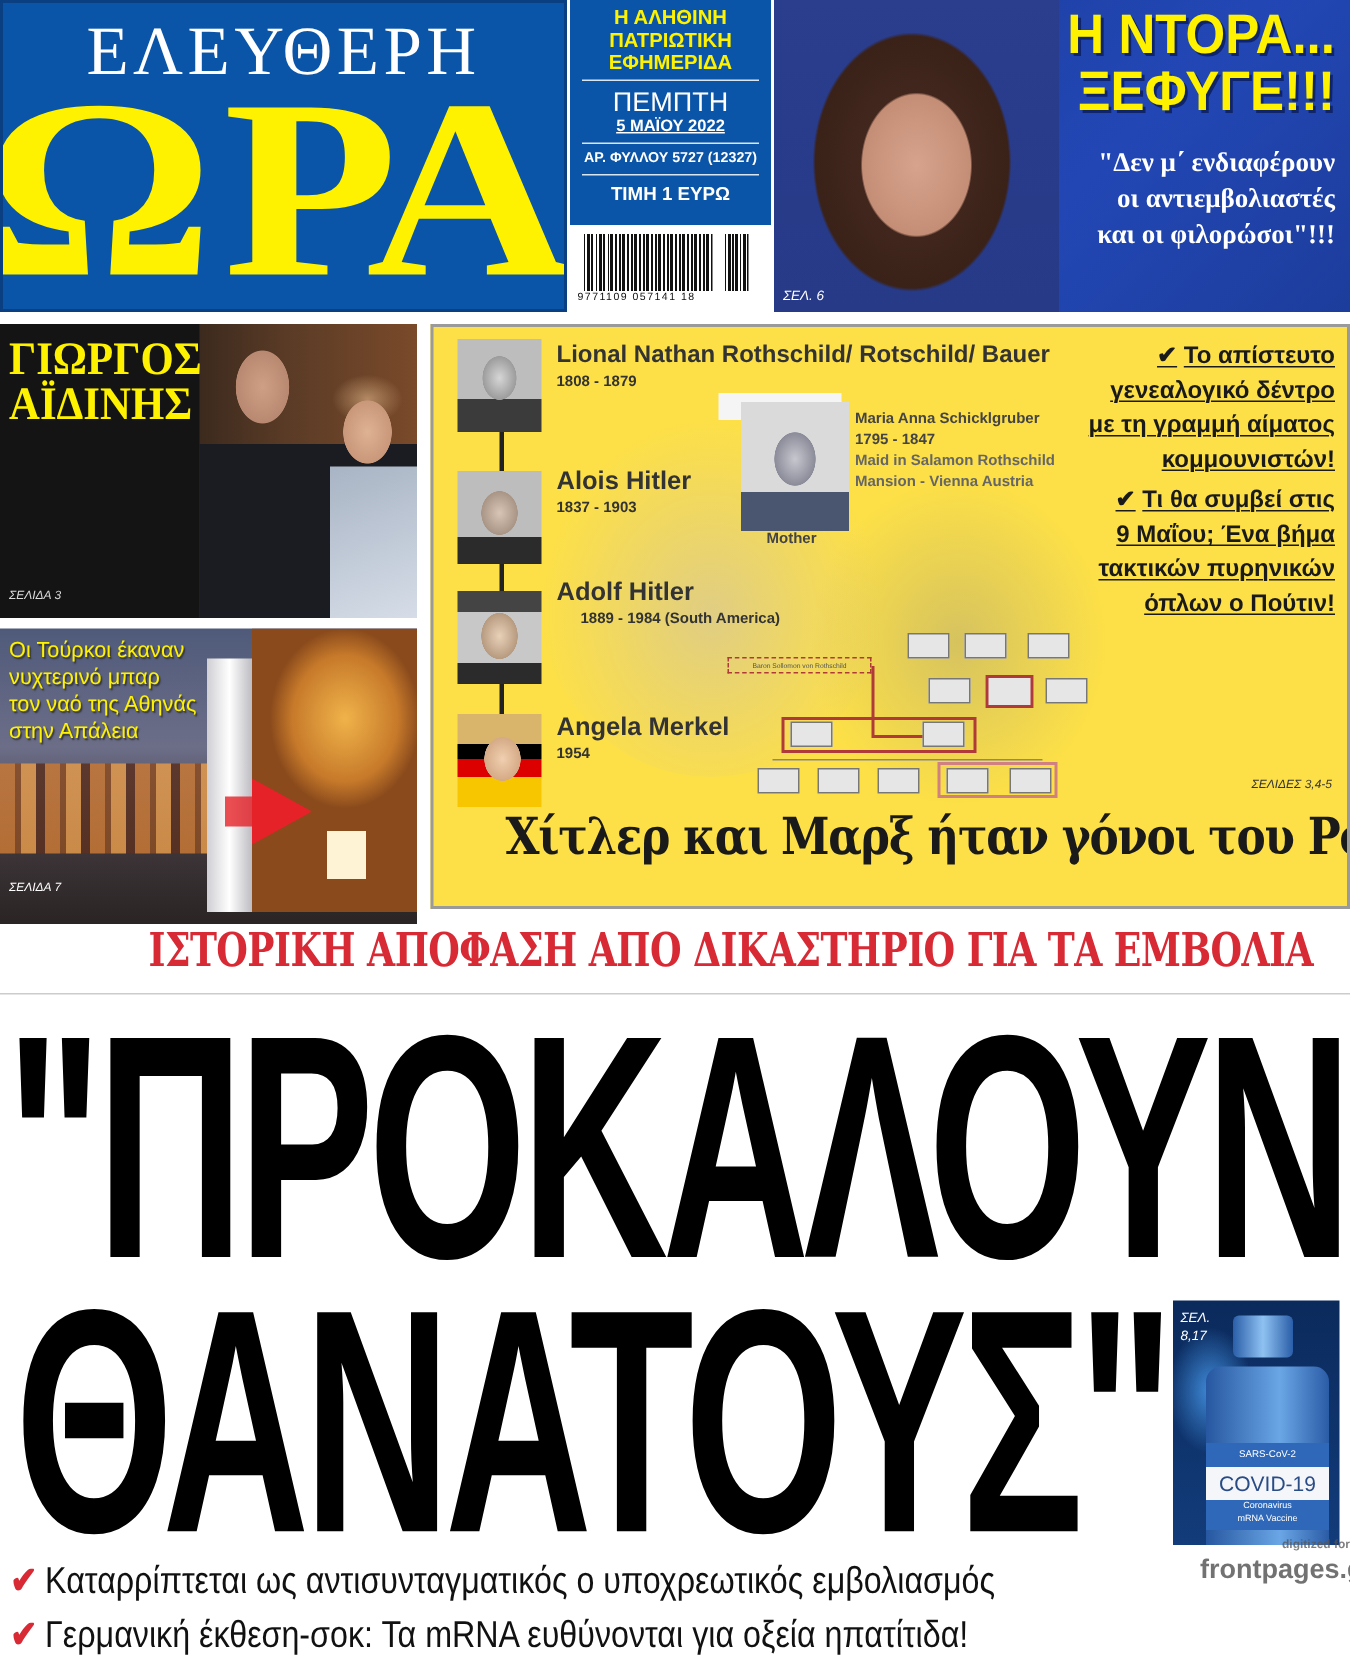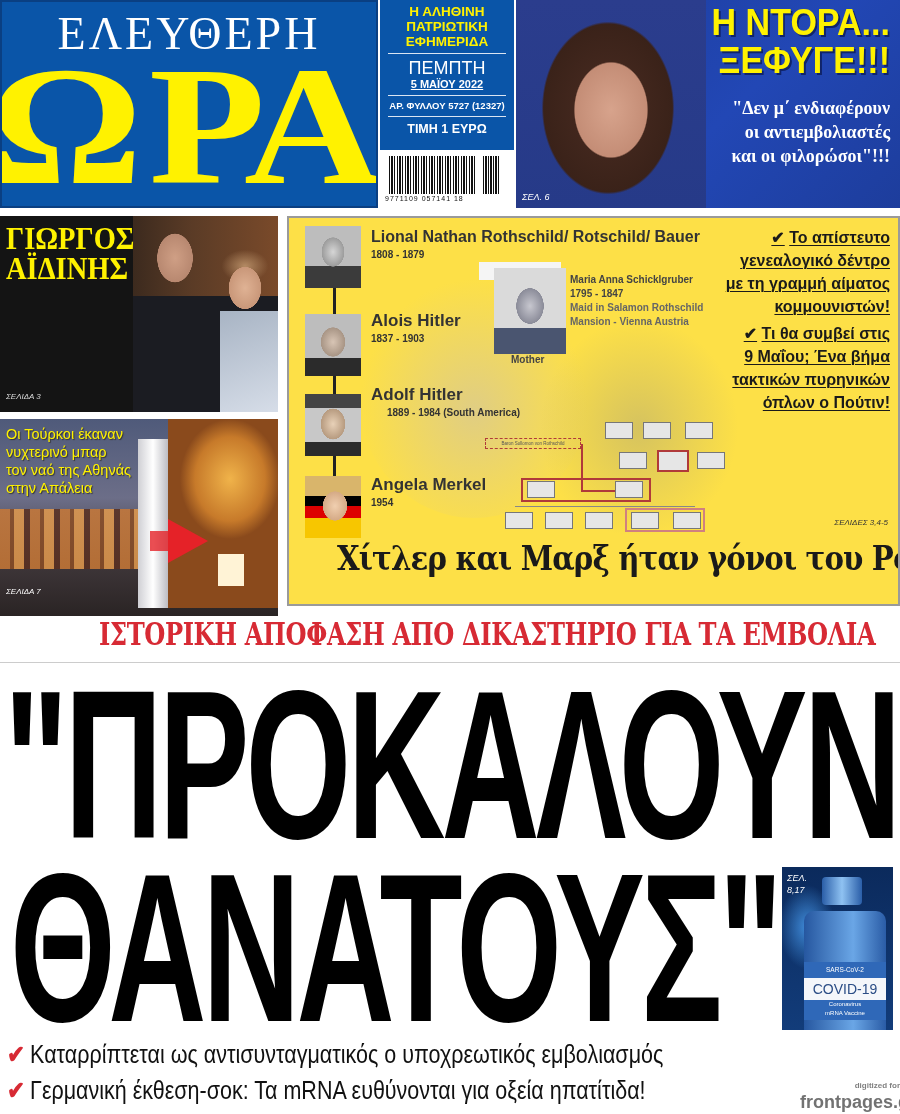--- a/index.html
+++ b/index.html
@@ -135,21 +135,21 @@
   .vl-top { display: block; color: #fff; font-size: 6.5px; line-height: 16px; }
   .vl-mid { display: block; color: #2a4c85; font-size: 14px; line-height: 22px; }
   .vl-bot { display: block; color: #fff; font-size: 6px; line-height: 9px; }
   .vaccine-page { position: absolute; left: 5px; top: 5px; color: #fff; font-style: italic; font-size: 9px; line-height: 12px; }
 
   
   .bottom { left: 0; top: 1036px; width: 900px; }
   .bline { position: relative; height: 36px; white-space: nowrap; color: #111; font-size: 25px; line-height: 36px;
     transform: scaleX(.86); transform-origin: left; width: 1050px; padding-left: 8px; }
   .bline .chk { color: #d72a34; font-weight: bold; margin-right: 6px; }
-  .watermark { left: 800px; top: 1080px; width: 100px; text-align: right; color: #555; font-weight: bold; line-height: 12px; opacity: .75; }
+  .watermark { left: 800px; top: 1024px; width: 100px; text-align: right; color: #555; font-weight: bold; line-height: 12px; opacity: .75; }
   .watermark .w1 { display: block; font-size: 8px; }
   .watermark .w2 { display: block; font-size: 18px; color: #444; text-shadow: 1px 1px 0 #fff, -1px -1px 0 #fff; line-height: 20px; }
 </style>
 </head>
 <body>
 
 <div class="abs masthead">
   <div class="mast-top">ΕΛΕΥΘΕΡΗ</div>
   <div class="mast-main">ΩΡΑ</div>
 </div>

